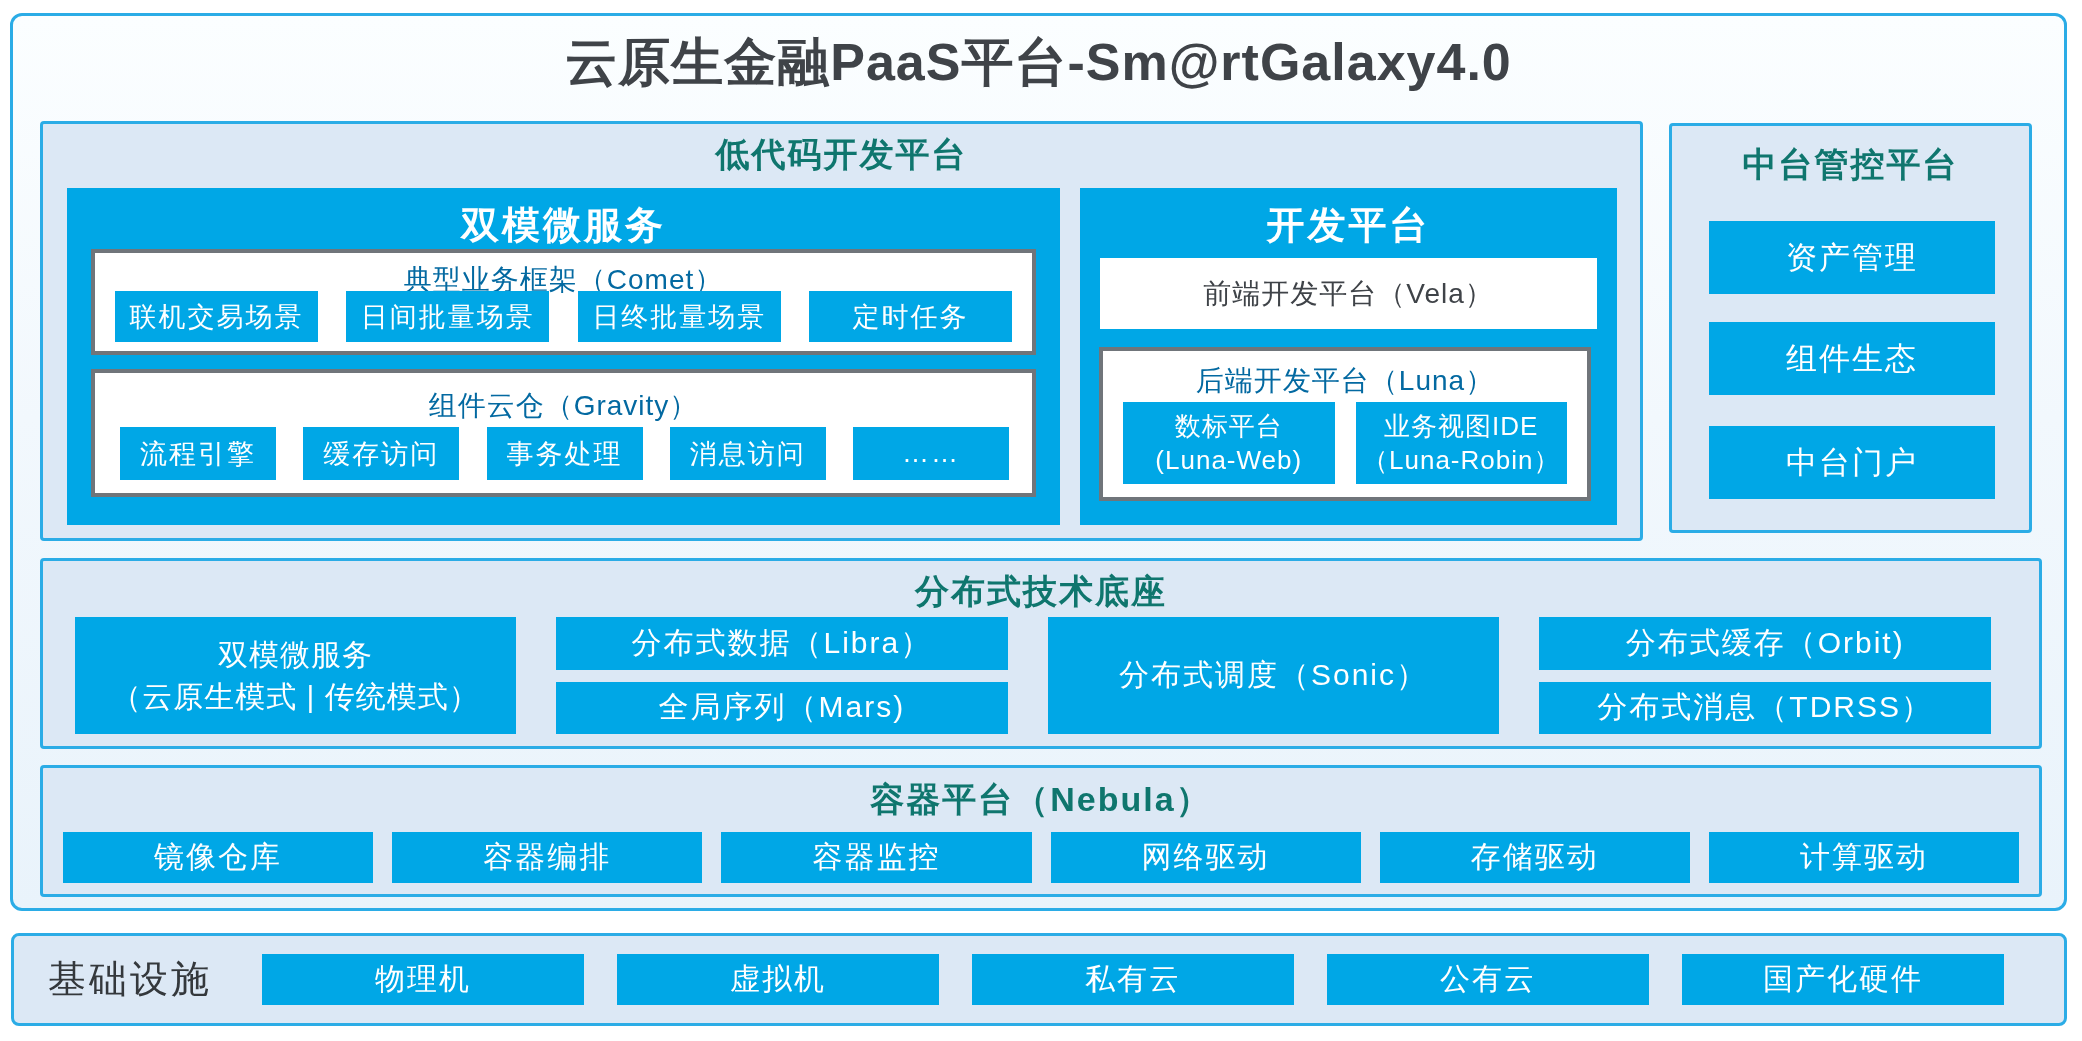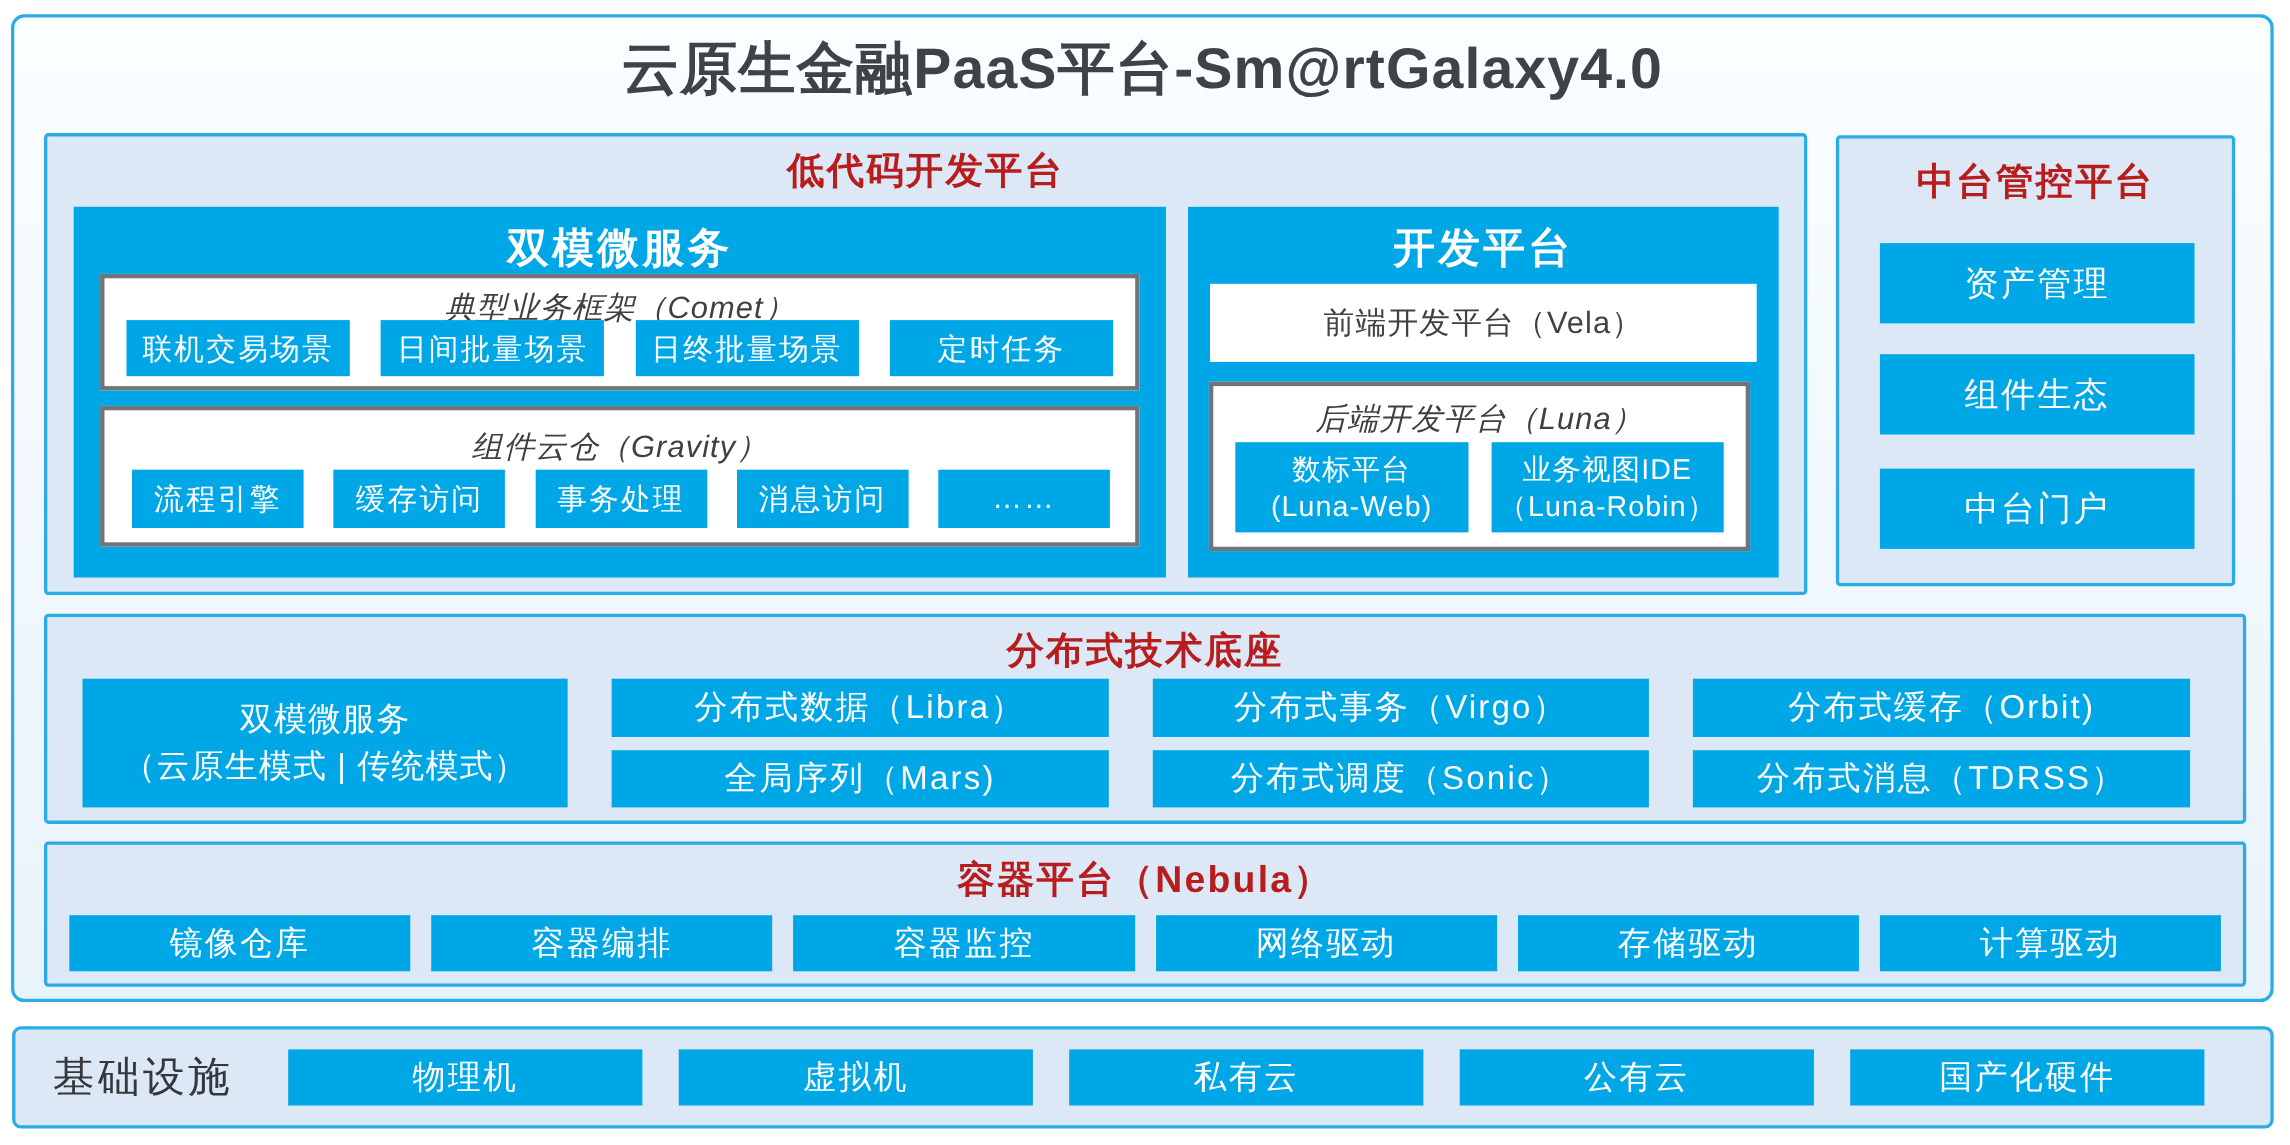--- a/index.html
+++ b/index.html
@@ -23,21 +23,21 @@
     letter-spacing: 1px;
   }
 
   
   .panel {
     position: absolute; background: #DCE8F5;
     border: 3px solid #2BACE6; border-radius: 4px;
   }
   .panel-title {
     position: absolute; top: 8px; left: 0; right: 0;
-    text-align: center; font-size: 34px; font-weight: bold; color: #b91c1c;
+    text-align: center; font-size: 34px; font-weight: bold; color: #0f766e;
     letter-spacing: 2px;
   }
 
   
   .blue { background: #00A7E6; color: #ffffff; }
   .btn {
     background: #00A7E6; color: #ffffff;
     display: flex; align-items: center; justify-content: center;
     text-align: center; font-size: 27px; letter-spacing: 2px;
   }
@@ -50,21 +50,21 @@
     text-align: center; font-size: 38px; font-weight: bold; color: #ffffff;
     letter-spacing: 3px;
   }
   .runtime { left: 24px; top: 64px; width: 993px; height: 337px; }
   .devbox  { left: 1037px; top: 64px; width: 537px; height: 337px; }
 
   .whitebox { position: absolute; background: #ffffff; }
   .bordered { border: 4px solid #70757A; }
   .whitebox-title {
     position: absolute; left: 0; right: 0; text-align: center;
-    font-size: 28px; color: #404040; letter-spacing: 1px; font-style: italic;
+    font-size: 28px; color: #0369a1; letter-spacing: 1px;
   }
   .comet   { left: 24px; top: 61px;  width: 945px; height: 106px; }
   .gravity { left: 24px; top: 181px; width: 945px; height: 128px; }
   .comet .whitebox-title   { top: 8px; }
   .gravity .whitebox-title { top: 14px; }
   .comet-row   { position: absolute; left: 20px; right: 20px; bottom: 9px;  height: 51px; display: flex; justify-content: space-between; }
   .comet-row .btn   { width: 203px; }
   .gravity-row { position: absolute; left: 25px; right: 23px; bottom: 13px; height: 53px; display: flex; justify-content: space-between; }
   .gravity-row .btn { width: 156px; }
 
@@ -185,21 +185,20 @@
       <div class="dist-row">
         <div class="blue dual">
           <span>双模微服务</span>
           <span>（云原生模式 | 传统模式）</span>
         </div>
         <div class="dist-col">
           <div class="btn">分布式数据（Libra）</div>
           <div class="btn">全局序列（Mars)</div>
         </div>
         <div class="dist-col">
-          <div class="btn">分布式事务（Virgo）</div>
           <div class="btn">分布式调度（Sonic）</div>
         </div>
         <div class="dist-col">
           <div class="btn">分布式缓存（Orbit)</div>
           <div class="btn">分布式消息（TDRSS）</div>
         </div>
       </div>
     </div>
 
     <div class="panel containerp">

